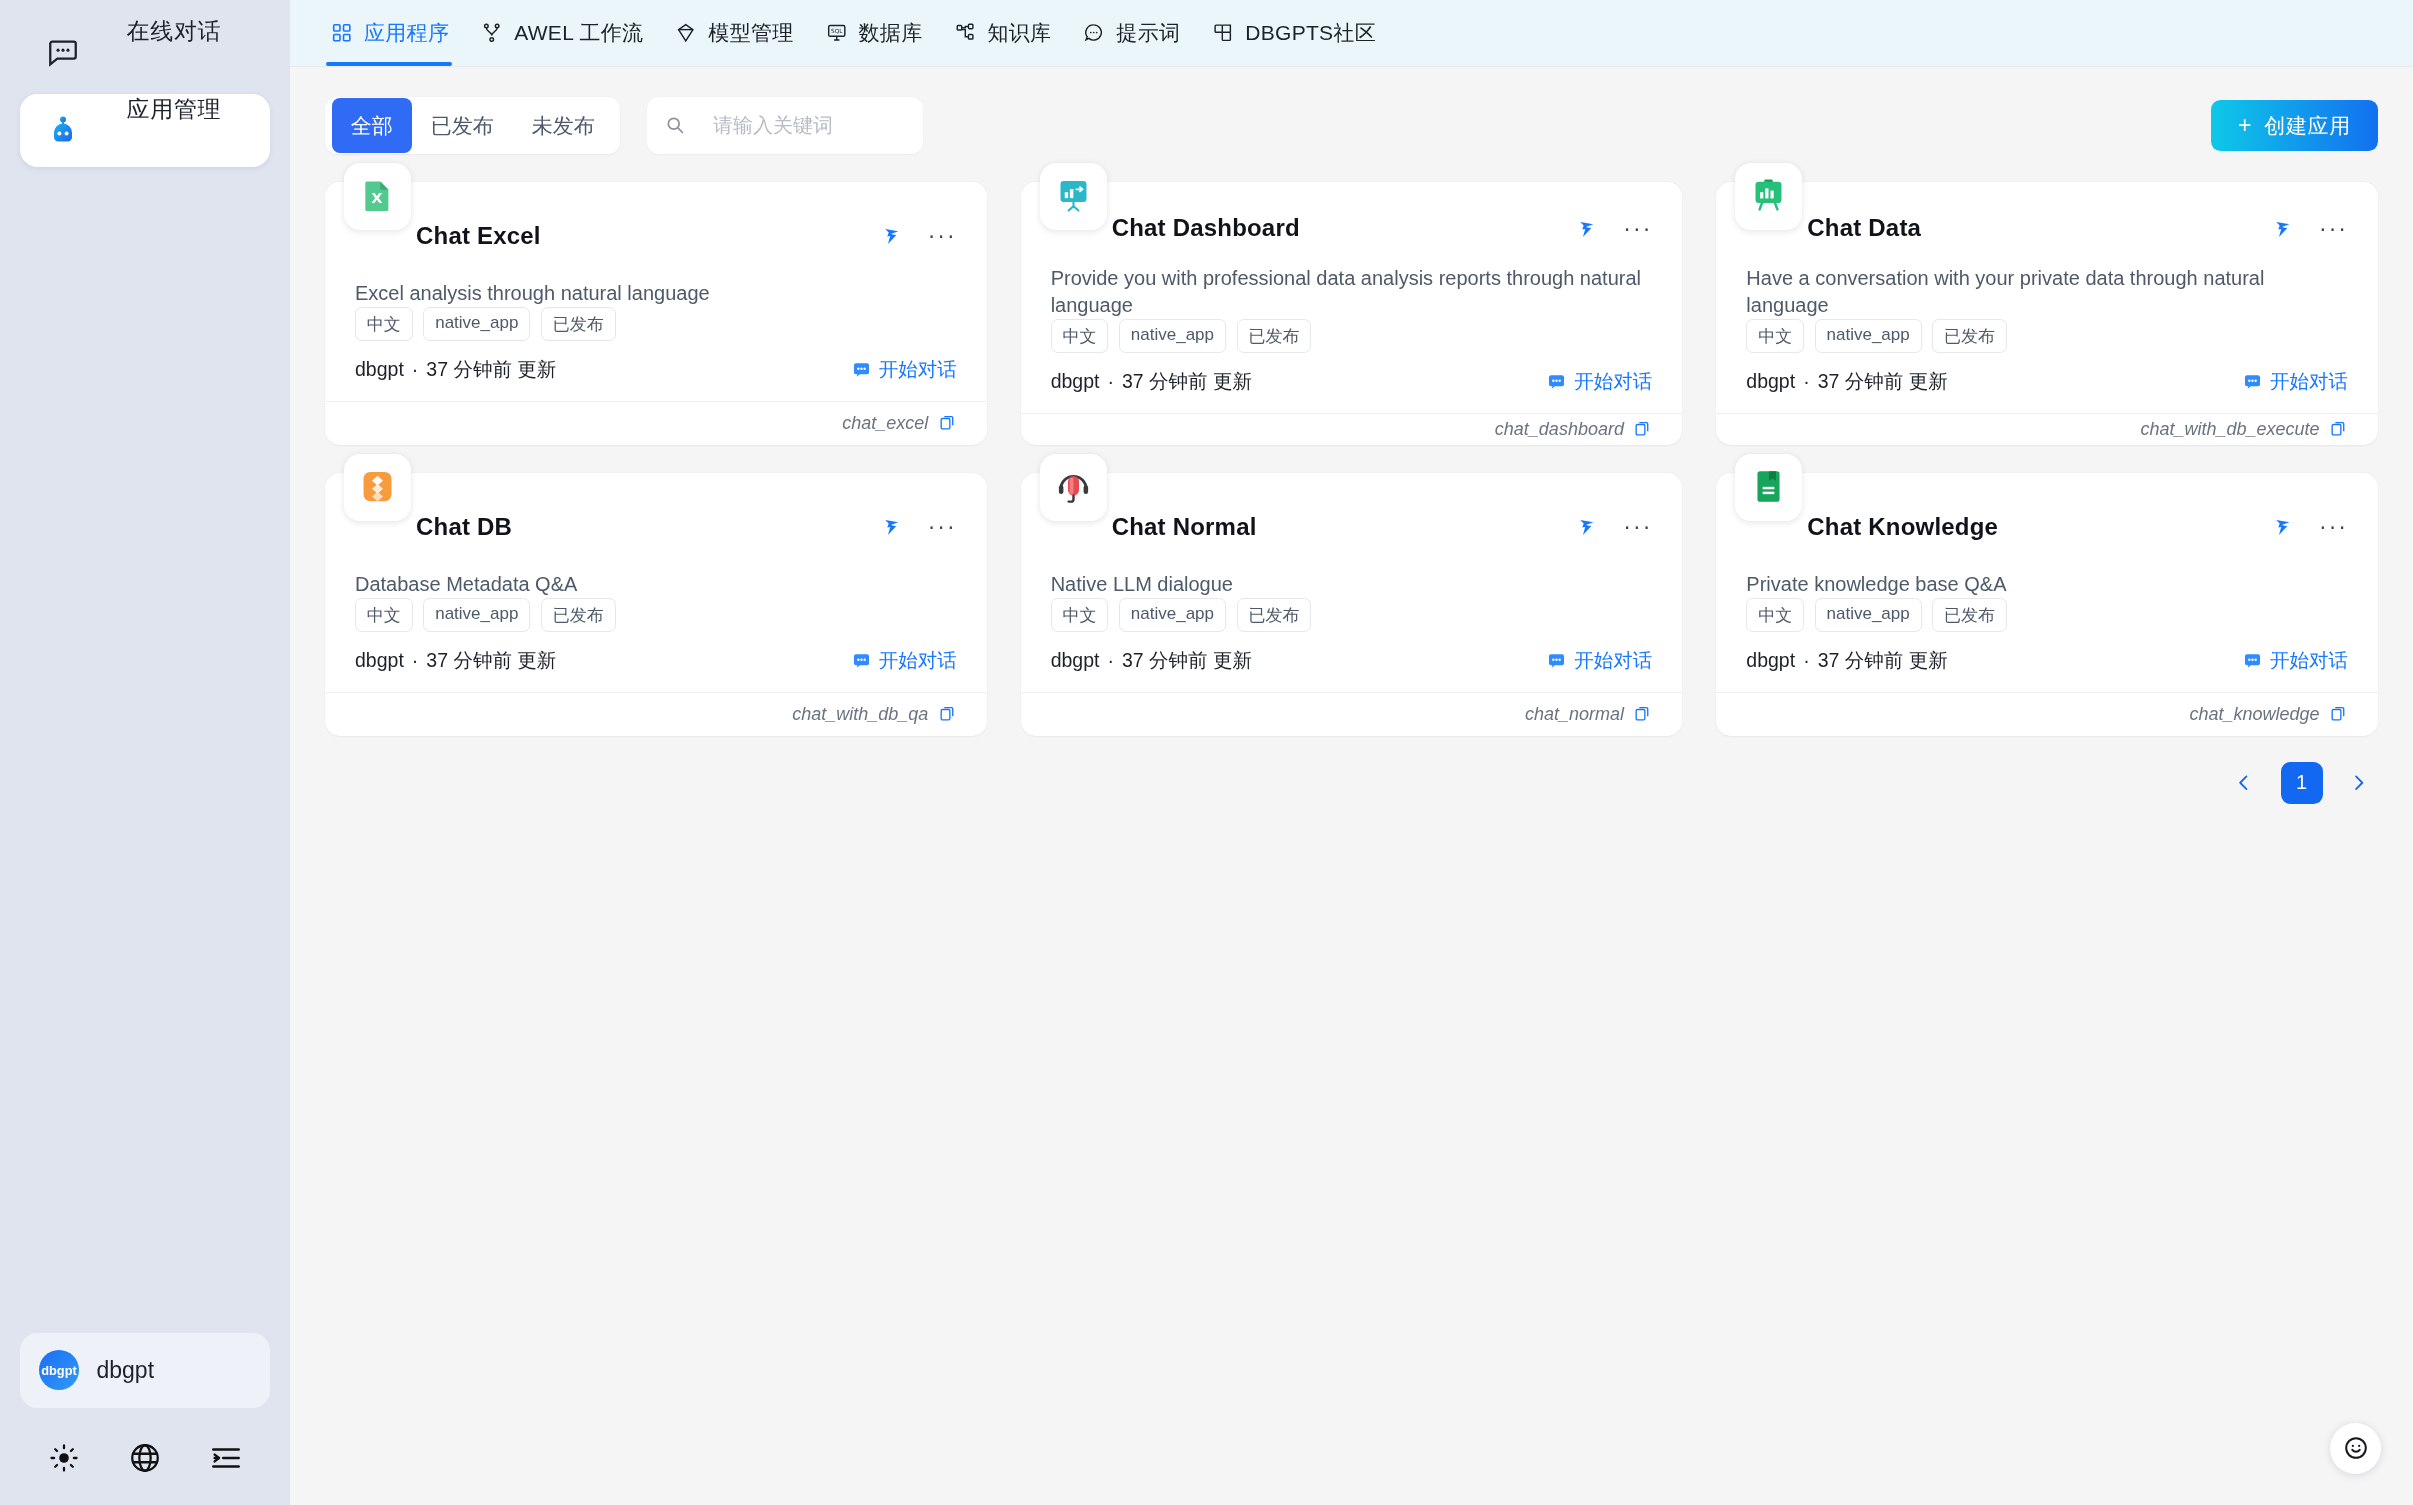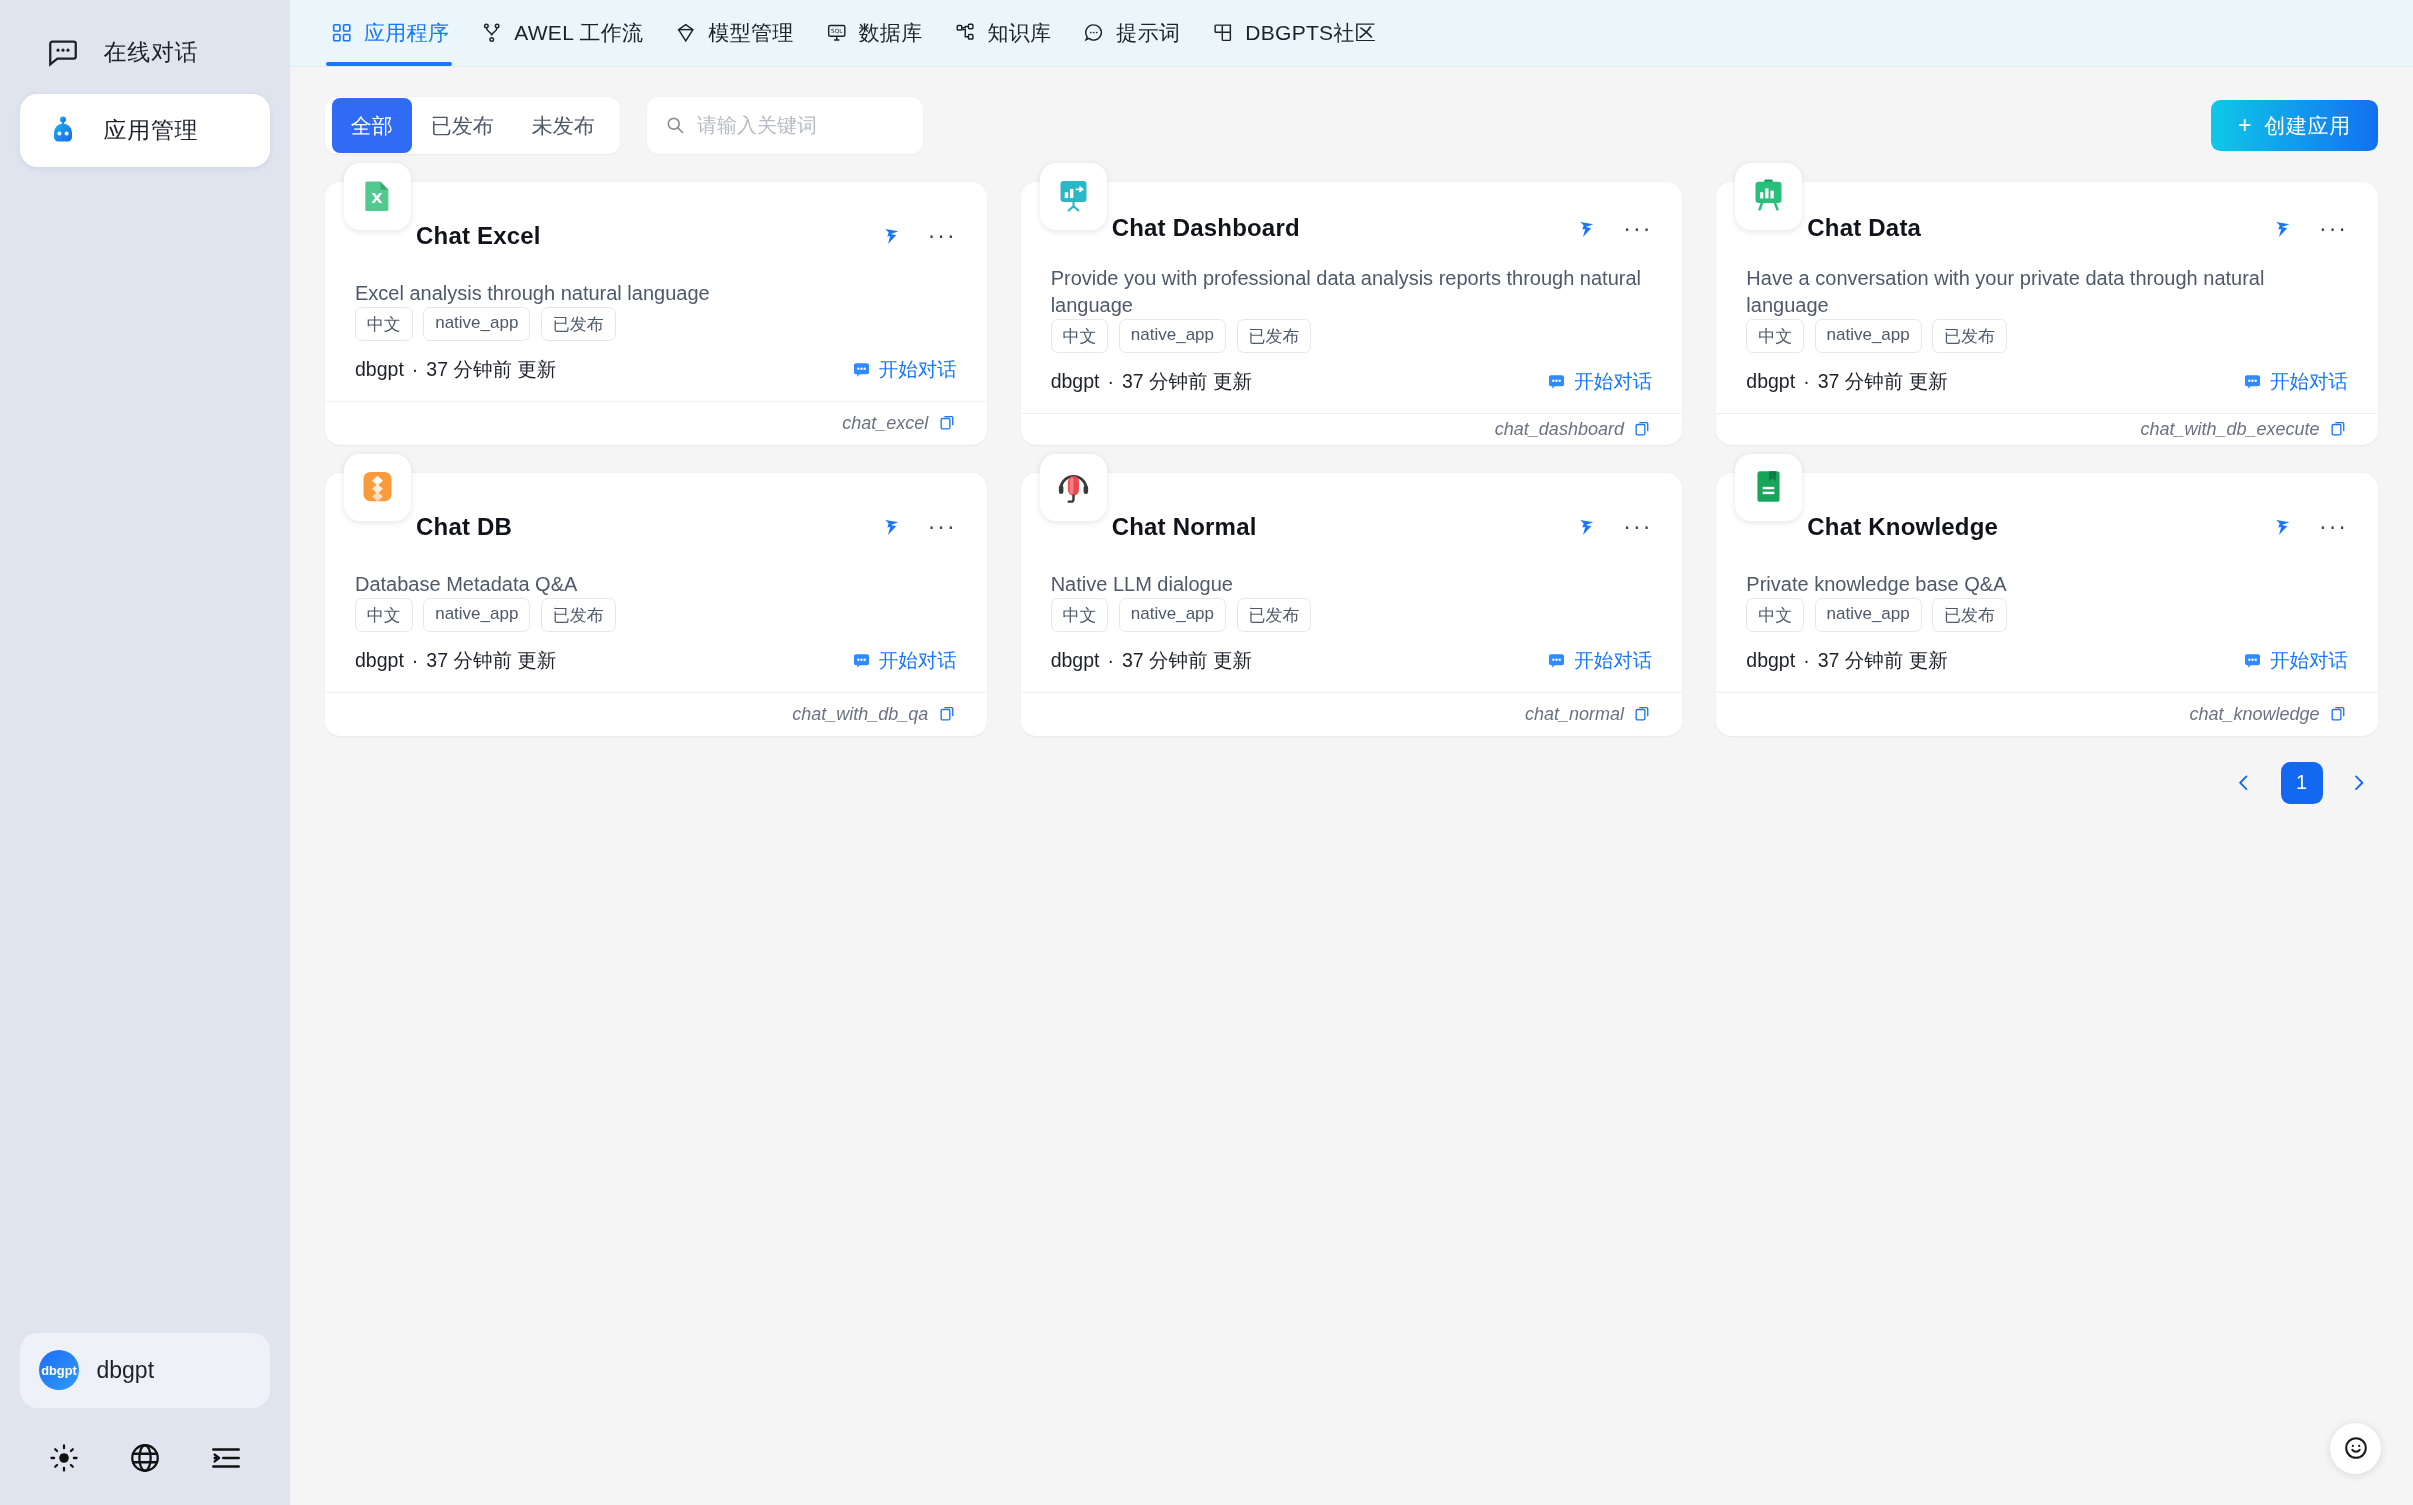--- a/index.html
+++ b/index.html
@@ -24,23 +24,23 @@
     padding-left: 42px;
   }
   .logo-mark { width: 53px; height: 53px; position: relative; flex: 0 0 53px; }
   .logo-text {
     font-size: 31px; font-weight: 700; letter-spacing: 2px;
     color: #0f1115; margin-left: -6.7px;
     font-family: "DejaVu Sans", sans-serif;
   }
   .nav-list { margin-top: 16px; padding: 0 20px; }
   .nav-item {
-    height: 73px; display: flex; align-items: center;
+    height: 73px; display: flex; 
     padding-left: 23px; border-radius: 17.5px;
-    margin-bottom: 5.4px; cursor: pointer;
+    margin-bottom: 5.4px; cursor: pointer; gap: 23px;
   }
   .nav-item.active { background: #ffffff; box-shadow: 0 1.3px 5.4px rgba(90,110,160,.12); }
   .nav-ic { width: 39px; flex: 0 0 39px; display:flex; align-items:center; justify-content:center; }
   .nav-label {
     margin-left: 21.5px; font-size: 23px; color: #1d2129;
     letter-spacing: 0.7px;
   }
 
   .sidebar-bottom { position: absolute; bottom: 0; left: 0; width: 290px; }
   .user-card {
@@ -97,21 +97,21 @@
   }
   .seg-btn.active { background: #2f6bf5; color: #fff; }
   .search-box {
     margin-left: 27px; width: 276px; height: 57px;
     background: #fff; border-radius: 12px;
     display: flex; align-items: center; padding: 0 17.5px;
     box-shadow: 0 0.7px 2px rgba(0,0,0,.04);
   }
   .search-input {
     border: none; outline: none; background: transparent;
-    font-size: 20px; color: #c2410c; margin-left: 12px; width: 100%;
+    font-size: 20px; color: #c2410c; margin-left: 28px; width: 100%;
     font-family: "Liberation Sans", sans-serif;
   }
   .search-input::placeholder { color: #b7bcc5; }
   .spacer { flex: 1; }
   .create-btn {
     height: 51px; padding: 0 27px; border-radius: 9.4px;
     background: linear-gradient(90deg,#0ec8e8 0%, #1370f0 100%);
     color: #fff; font-size: 21px; display: flex; align-items: center;
     cursor: pointer; border: none; letter-spacing: 0.7px;
     font-family: "Liberation Sans", sans-serif;

